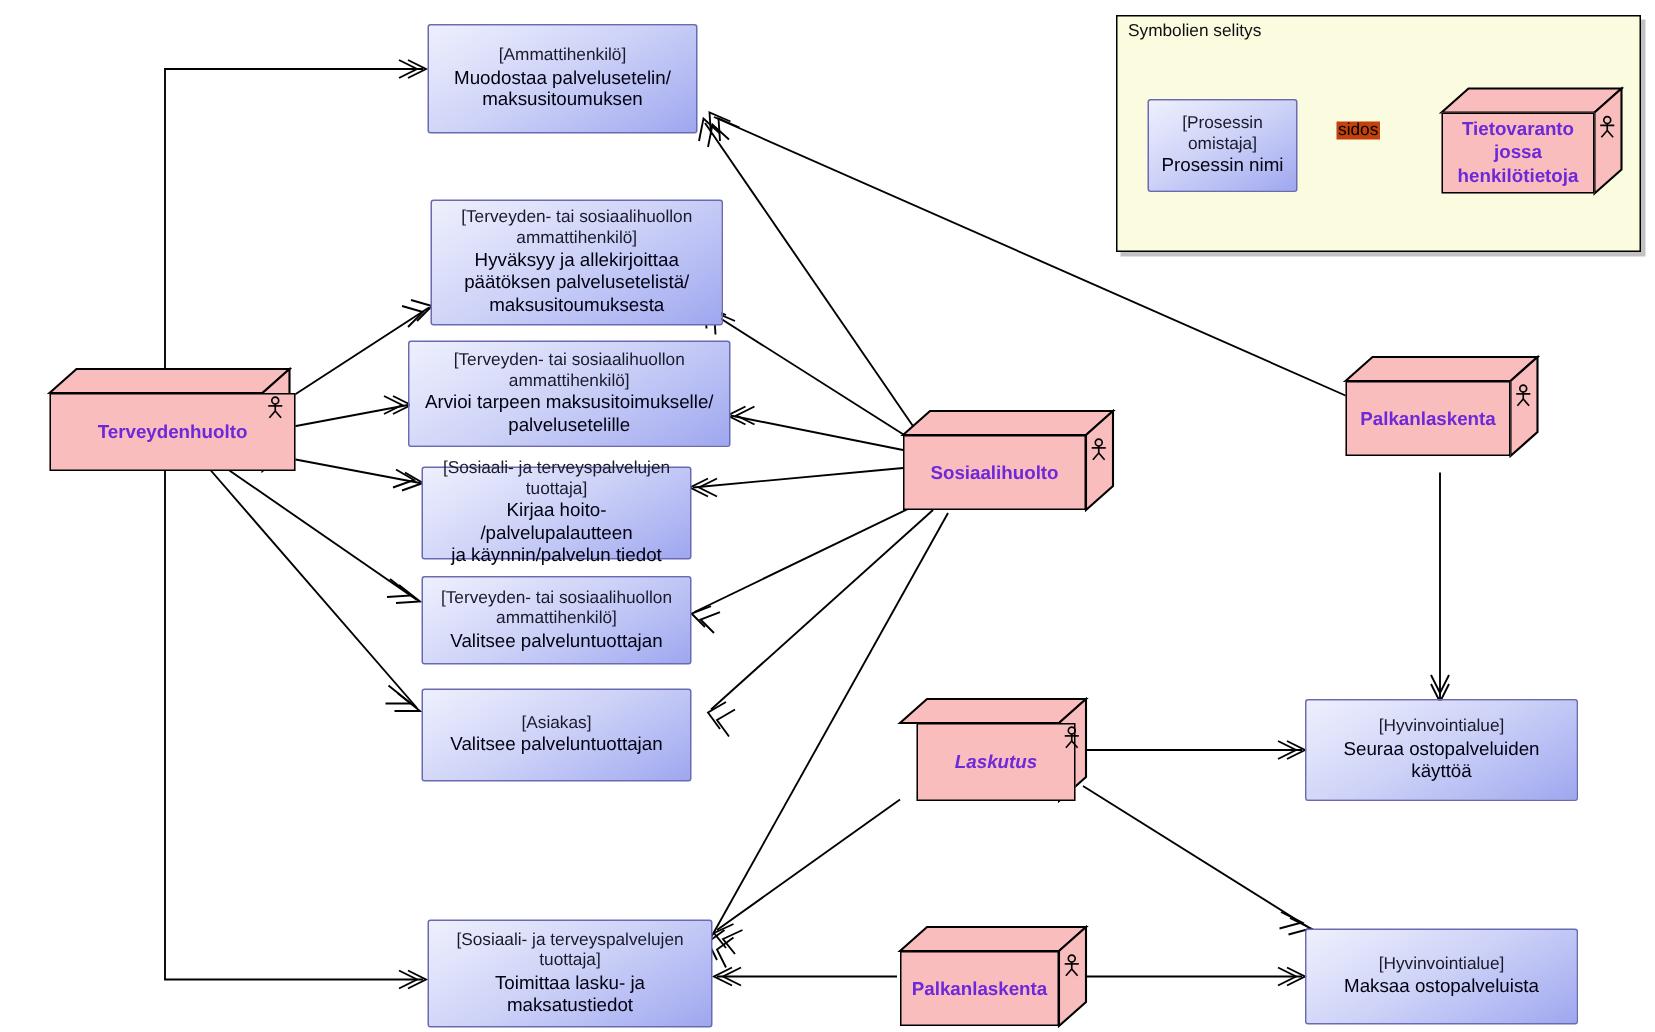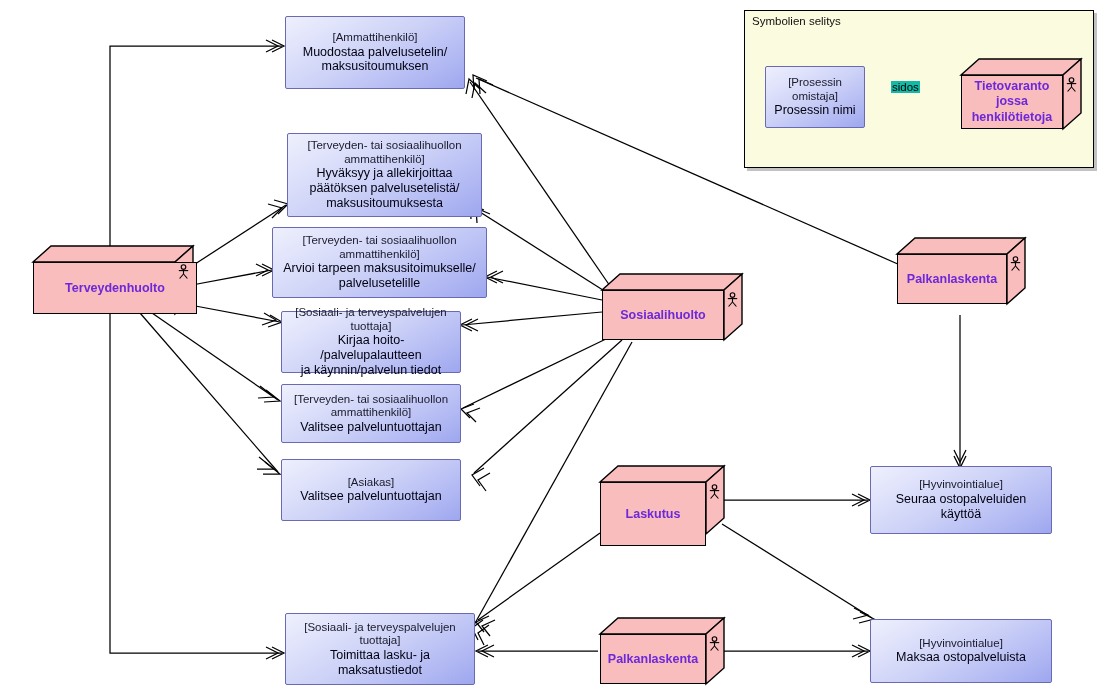--- a/index.html
+++ b/index.html
@@ -43,21 +43,21 @@
   }
   #legend .legend-title{
     position:absolute;left:7px;top:4px;font-size:11.5px;color:#101010;
   }
 
   
   #wires{position:absolute;left:0;top:0;width:1103px;height:688px;z-index:2;}
   #wires line,#wires path,#wires polyline{stroke:#000;stroke-width:1.25px;fill:none;}
   .arrowhead{stroke:#000;stroke-width:1.25px;fill:none;}
 
-  .edge-label{position:absolute;font-size:11.5px;color:#000;background:#14b8a6;padding:0 1px;z-index:10;}
+  .edge-label{position:absolute;font-size:11.5px;color:#000;background:#c2410c;padding:0 1px;z-index:10;}
 </style>
 </head>
 <body>
 
 <div id="canvas">
 
   <svg id="wires" viewBox="0 0 1103 688">
 
     <polyline points="110,284 110,46 282,46"></polyline>
     <path class="arrowhead" d="M272,40 L284,46 L272,52"></path>
@@ -247,21 +247,21 @@
       <line x1="6.5" y1="10" x2="2.6" y2="14.5" stroke="#000" stroke-width="1.1"></line>
       <line x1="6.5" y1="10" x2="10.4" y2="14.5" stroke="#000" stroke-width="1.1"></line>
     </svg>
   </div>
 
   <div class="store" style="left:600px;top:466px;width:124px;height:68px;">
     <svg width="124" height="68">
       <polygon points="0,16 18,0 124,0 106,16" fill="#f9bdbd" stroke="#000" stroke-width="1.4"></polygon>
       <polygon points="106,16 124,0 124,52 106,68" fill="#f9bdbd" stroke="#000" stroke-width="1.4"></polygon>
     </svg>
-    <div class="face" style="left:0;top:16px;width:106px;height:64px;">
+    <div class="face" style="left:11px;top:16px;width:106px;height:52px;font-style:italic;">
       <span>Laskutus</span>
     </div>
     <svg class="actor-glyph" style="left:108px;top:18px;" viewBox="0 0 13 15">
       <circle cx="6.5" cy="3" r="2.3" fill="none" stroke="#000" stroke-width="1.1"></circle>
       <line x1="6.5" y1="5.3" x2="6.5" y2="10" stroke="#000" stroke-width="1.1"></line>
       <line x1="1.8" y1="6.6" x2="11.2" y2="6.6" stroke="#000" stroke-width="1.1"></line>
       <line x1="6.5" y1="10" x2="2.6" y2="14.5" stroke="#000" stroke-width="1.1"></line>
       <line x1="6.5" y1="10" x2="10.4" y2="14.5" stroke="#000" stroke-width="1.1"></line>
     </svg>
   </div>

